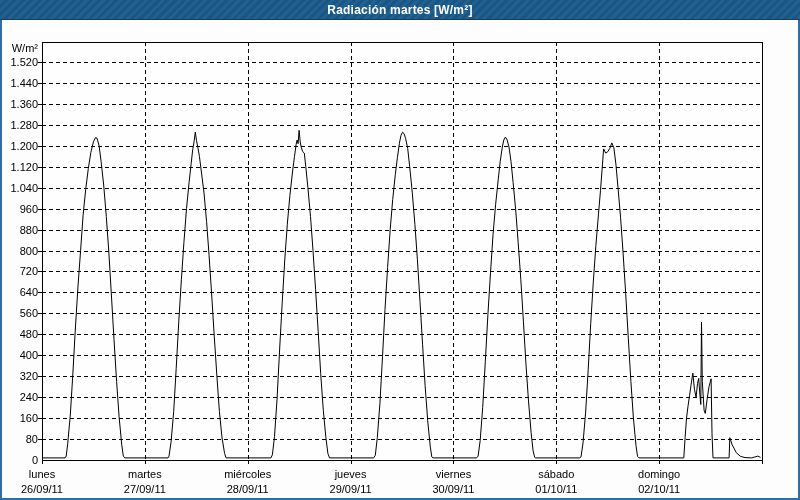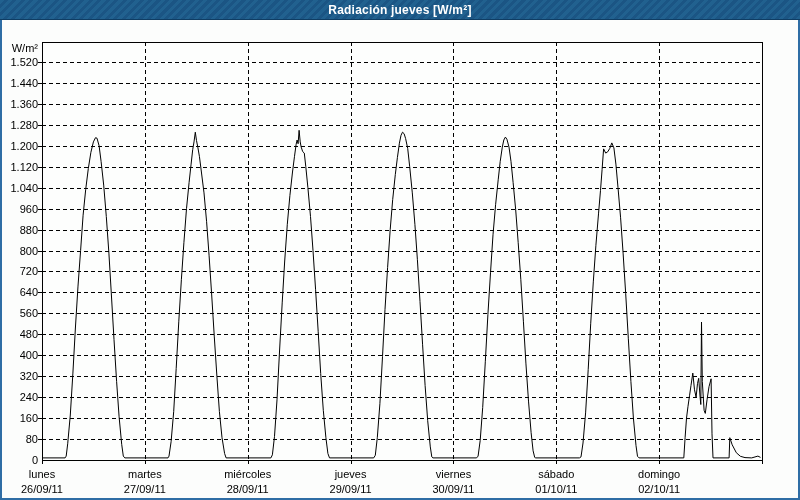--- a/index.html
+++ b/index.html
@@ -20,21 +20,21 @@
     line-height:18px;
   }
   #chart-svg{position:absolute;top:0;left:0;}
   text{fill:#000;font-family:"Liberation Sans", sans-serif;font-size:11px;}
 </style>
 </head>
 <body>
 
 <div id="app">
   <div id="titlebar">
-    <span>Radiación jueves [W/m²]</span>
+    <span>Radiación martes [W/m²]</span>
   </div>
   <svg id="chart-svg" width="800" height="500" viewBox="0 0 800 500">
       <rect x="40" y="42" width="720" height="418" fill="#fdfefd" stroke="#000" stroke-width="1" shape-rendering="crispEdges"></rect>
       <line x1="40" y1="439.5" x2="760" y2="439.5" stroke="#000000" stroke-width="1" stroke-dasharray="4 3" shape-rendering="crispEdges"></line>
       <line x1="36" y1="439.5" x2="40" y2="439.5" stroke="#000" stroke-width="1" shape-rendering="crispEdges"></line>
       <line x1="40" y1="418.5" x2="760" y2="418.5" stroke="#000000" stroke-width="1" stroke-dasharray="4 3" shape-rendering="crispEdges"></line>
       <line x1="36" y1="418.5" x2="40" y2="418.5" stroke="#000" stroke-width="1" shape-rendering="crispEdges"></line>
       <line x1="40" y1="397.5" x2="760" y2="397.5" stroke="#000000" stroke-width="1" stroke-dasharray="4 3" shape-rendering="crispEdges"></line>
       <line x1="36" y1="397.5" x2="40" y2="397.5" stroke="#000" stroke-width="1" shape-rendering="crispEdges"></line>
       <line x1="40" y1="376.5" x2="760" y2="376.5" stroke="#000000" stroke-width="1" stroke-dasharray="4 3" shape-rendering="crispEdges"></line>

